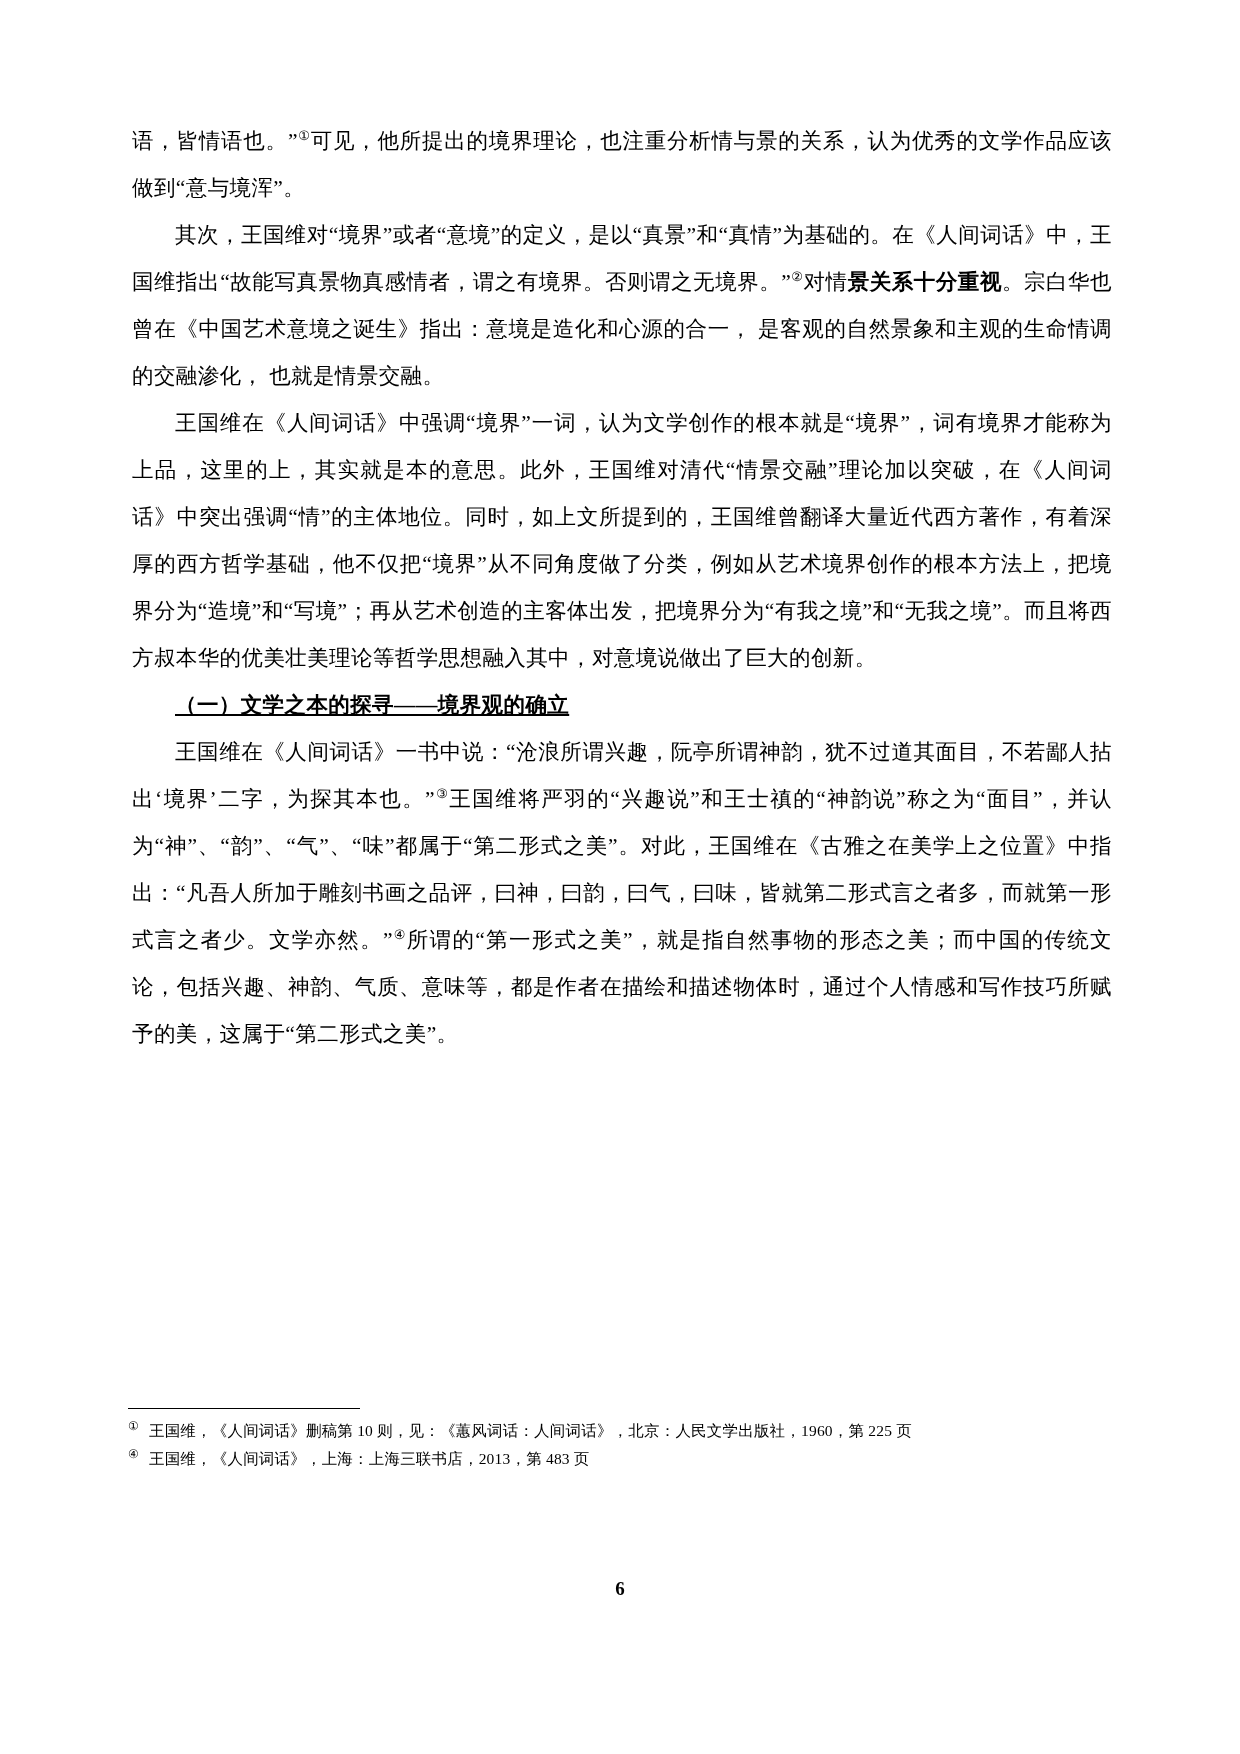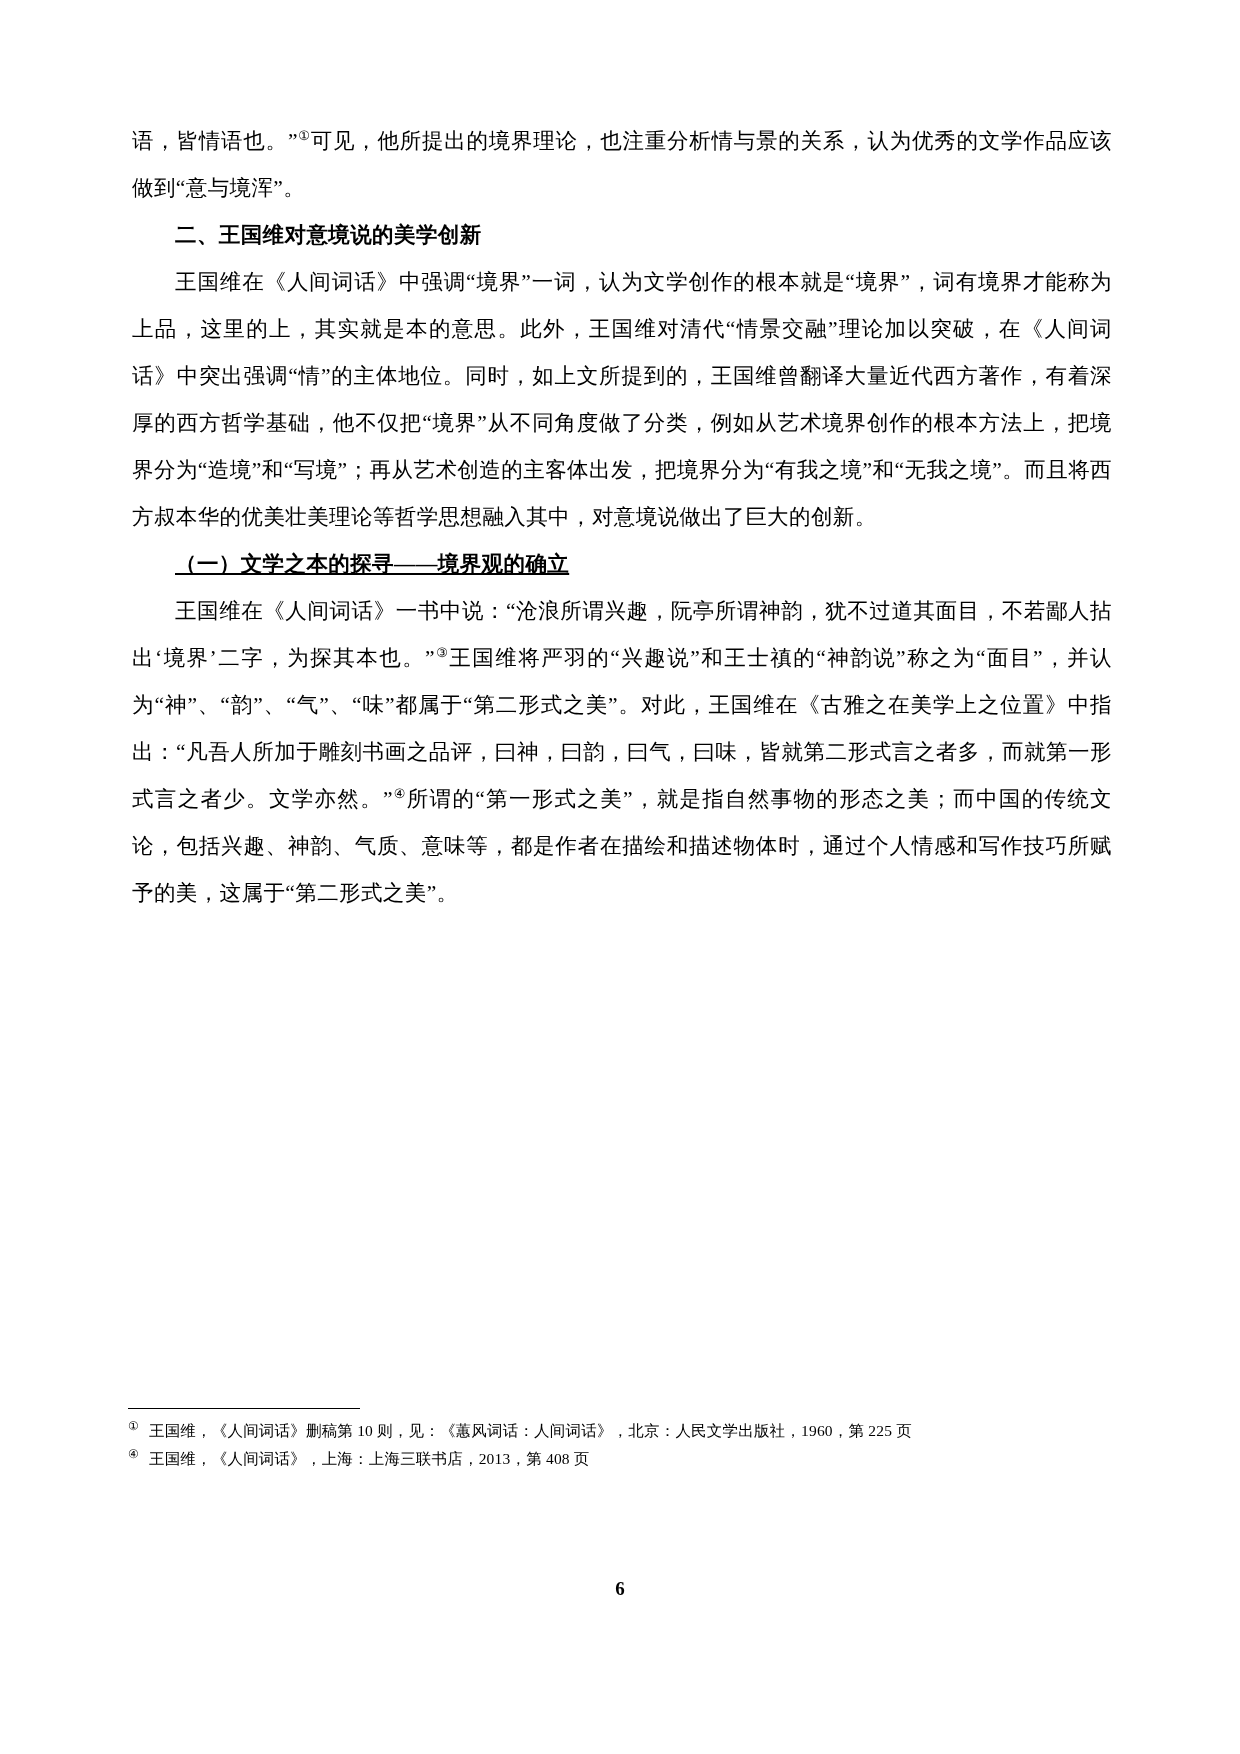--- a/index.html
+++ b/index.html
@@ -89,29 +89,29 @@
     font-weight: bold;
   }
 </style>
 </head>
 <body>
 
 <div class="page">
   <div class="content">
     <div id="paragraphs">
         <p class=""><span>语，皆情语也。”</span><sup class="fn">①</sup><span>可见，他所提出的境界理论，也注重分析情与景的关系，认为优秀的文学作品应该做到“意与境浑”。</span></p>
-        <div class="heading sub" style="text-indent: 2em;"><span class="bold-run">二、王国维对意境说的美学创新</span></div>
+        <p class="indent"><span>其次，王国维对“境界”或者“意境”的定义，是以“真景”和“真情”为基础的。在《人间词话》中，王国维指出“故能写真景物真感情者，谓之有境界。否则谓之无境界。”</span><sup class="fn">②</sup><span>对情</span><span class="bold-run">景关系十分重视</span><span>。宗白华也曾在《中国艺术意境之诞生》指出：意境是造化和心源的合一， 是客观的自然景象和主观的生命情调的交融渗化， 也就是情景交融。</span></p>
         <p class="indent"><span>王国维在《人间词话》中强调“境界”一词，认为文学创作的根本就是“境界”，词有境界才能称为上品，这里的上，其实就是本的意思。此外，王国维对清代“情景交融”理论加以突破，在《人间词话》中突出强调“情”的主体地位。同时，如上文所提到的，王国维曾翻译大量近代西方著作，有着深厚的西方哲学基础，他不仅把“境界”从不同角度做了分类，例如从艺术境界创作的根本方法上，把境界分为“造境”和“写境”；再从艺术创造的主客体出发，把境界分为“有我之境”和“无我之境”。而且将西方叔本华的优美壮美理论等哲学思想融入其中，对意境说做出了巨大的创新。</span></p>
         <div class="heading sub" style="text-indent: 2em; text-decoration: underline;"><span class="bold-run">（一）文学之本的探寻——境界观的确立</span></div>
         <p class="indent"><span>王国维在《人间词话》一书中说：“沧浪所谓兴趣，阮亭所谓神韵，犹不过道其面目，不若鄙人拈出‘境界’二字，为探其本也。”</span><sup class="fn">③</sup><span>王国维将严羽的“兴趣说”和王士禛的“神韵说”称之为“面目”，并认为“神”、“韵”、“气”、“味”都属于“第二形式之美”。对此，王国维在《古雅之在美学上之位置》中指出：“凡吾人所加于雕刻书画之品评，曰神，曰韵，曰气，曰味，皆就第二形式言之者多，而就第一形式言之者少。文学亦然。”</span><sup class="fn">④</sup><span>所谓的“第一形式之美”，就是指自然事物的形态之美；而中国的传统文论，包括兴趣、神韵、气质、意味等，都是作者在描绘和描述物体时，通过个人情感和写作技巧所赋予的美，这属于“第二形式之美”。</span></p>
       </div>
   </div>
 
   <div class="footnotes">
     <div class="footnote-rule"></div>
     <div id="footnotes">
         <div class="fnline"><span class="fnmark">①</span><span>王国维，《人间词话》删稿第 10 则，见：《蕙风词话：人间词话》，北京：人民文学出版社，1960，第 225 页</span></div>
-        <div class="fnline"><span class="fnmark">④</span><span>王国维，《人间词话》，上海：上海三联书店，2013，第 408 页</span></div>
+        <div class="fnline"><span class="fnmark">④</span><span>王国维，《人间词话》，上海：上海三联书店，2013，第 483 页</span></div>
       </div>
   </div>
 
   <div class="pagenum">6</div>
 </div>
 
 </body></html>

